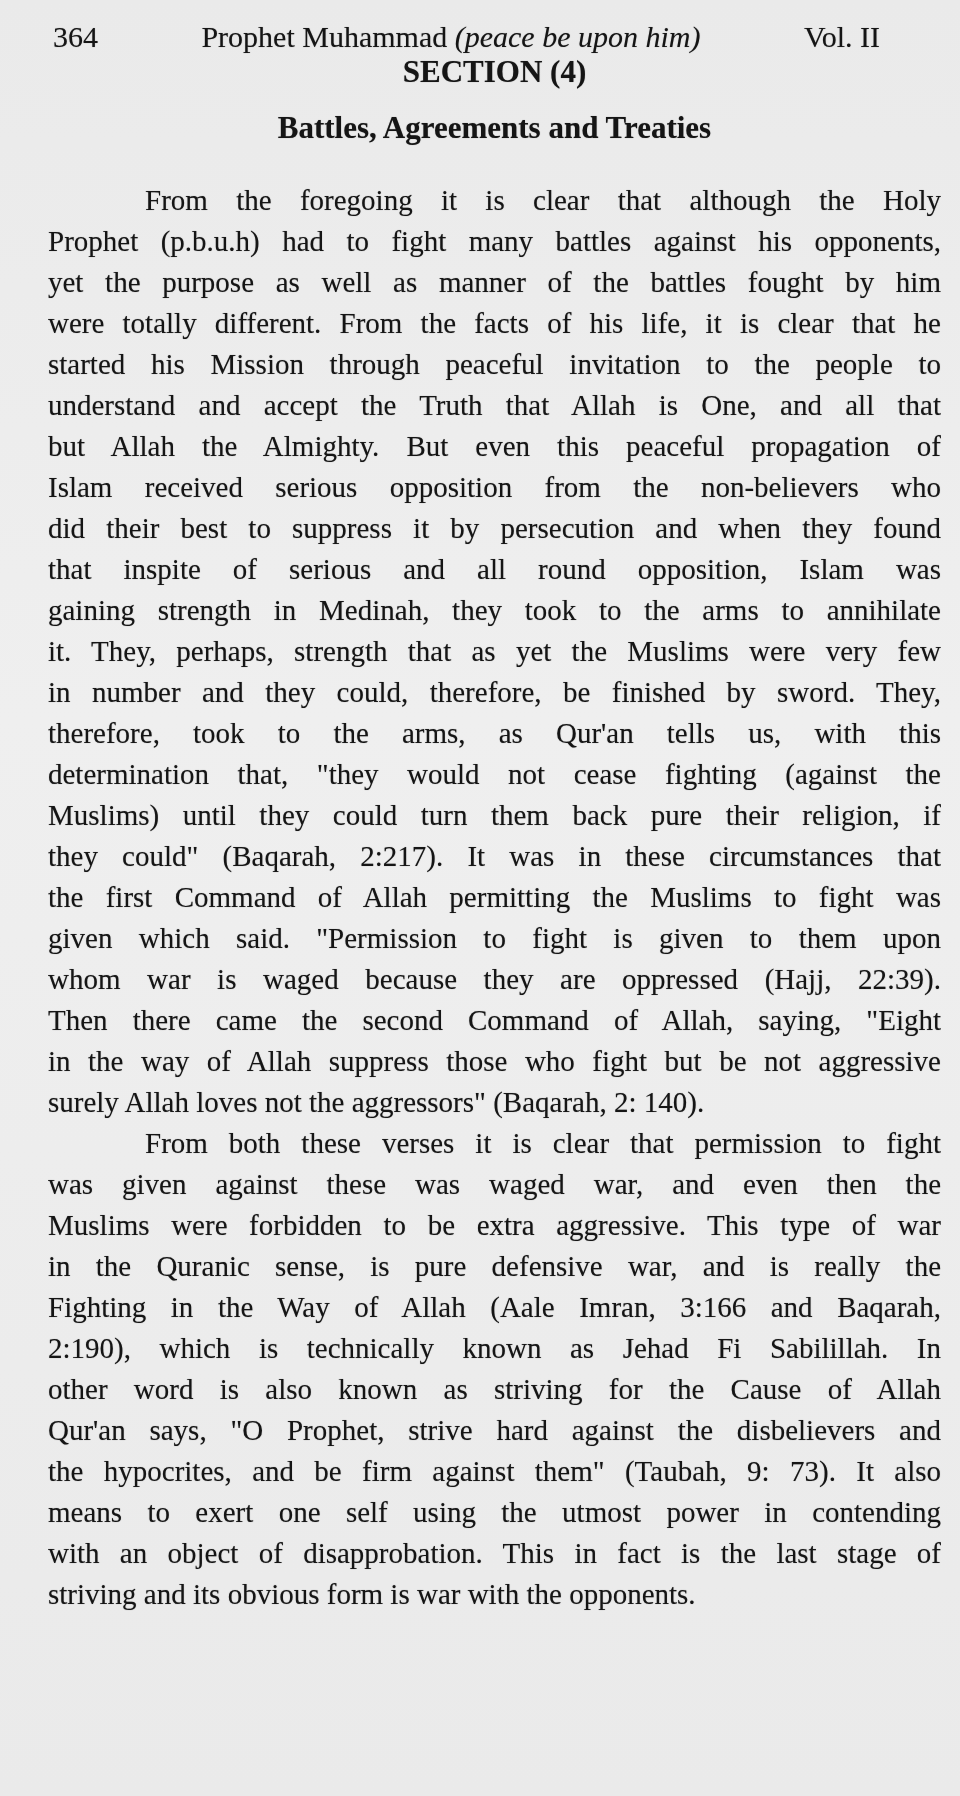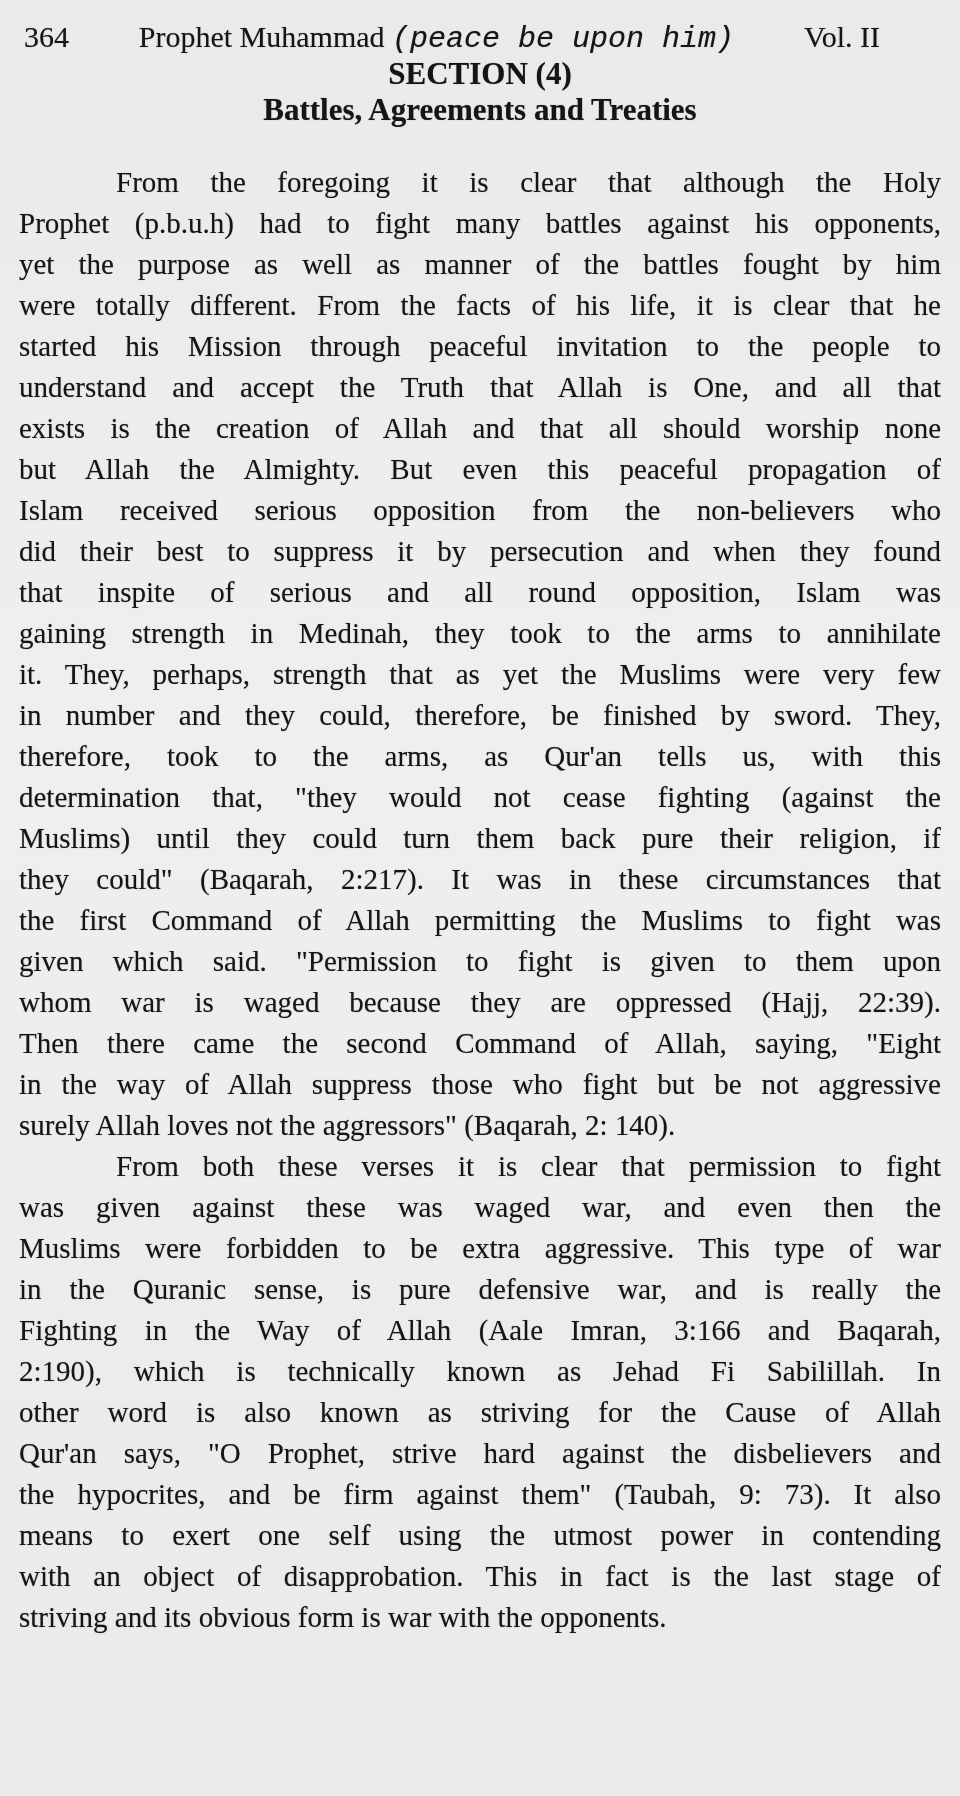--- a/index.html
+++ b/index.html
@@ -11,44 +11,45 @@
     position: relative;
     width: 960px;
     height: 1796px;
     margin: 0 auto;
     background: #ececec;
     background-image: linear-gradient(180deg, #eaeaea 0%, #efefef 40%, #eaeaea 100%);
     color: #151515;
     font-family: "Liberation Serif", "DejaVu Serif", serif;
     overflow: hidden;
     box-sizing: border-box;
+    padding-left: 29px;
   }
   .soft {
     text-shadow: 0 0 1px rgba(20,20,20,0.4);
   }
   
   .header {
     display: flex;
     align-items: baseline;
     justify-content: space-between;
     padding: 20px 80px 0 24px;
     font-size: 30px;
     line-height: 34px;
   }
   .header .running-title { white-space: nowrap; }
-  .header .running-title i { font-style: italic; font-family: Liberation Mono, monospace; }
+  .header .running-title i { font-style: italic; }
   
   .section-heading {
     text-align: center;
     font-weight: bold;
     font-size: 31px;
     line-height: 36px;
   }
   .section-subheading {
-    margin-top: 0;
+    margin-top: 20px;
     text-align: center;
     font-weight: bold;
     font-size: 31px;
     line-height: 36px;
   }
   
   .body-text {
     margin-top: 34px;
     padding: 0 19px;
     font-size: 29px;
@@ -79,21 +80,20 @@
 
   <div class="section-subheading">Battles, Agreements and Treaties</div>
 
   <div class="body-text" id="body-text">
       <div class="line indent">From the foregoing it is clear that although the Holy</div>
       <div class="line">Prophet (p.b.u.h) had to fight many battles against his opponents,</div>
       <div class="line">yet the purpose as well as manner of the battles fought by him</div>
       <div class="line">were totally different. From the facts of his life, it is clear that he</div>
       <div class="line">started his Mission through peaceful invitation to the people to</div>
       <div class="line">understand and accept the Truth that Allah is One, and all that</div>
-      <div class="line">exists is the creation of Allah and that all should worship none</div>
       <div class="line">but Allah the Almighty. But even this peaceful propagation of</div>
       <div class="line">Islam received serious opposition from the non-believers who</div>
       <div class="line">did their best to suppress it by persecution and when they found</div>
       <div class="line">that inspite of serious and all round opposition, Islam was</div>
       <div class="line">gaining strength in Medinah, they took to the arms to annihilate</div>
       <div class="line">it. They, perhaps, strength  that as yet the Muslims were very few</div>
       <div class="line">in number and they could, therefore, be finished by sword. They,</div>
       <div class="line">therefore, took to the arms, as Qur'an tells us, with this</div>
       <div class="line">determination that, "they would not cease fighting (against the</div>
       <div class="line">Muslims) until they could turn them back pure their religion, if</div>

